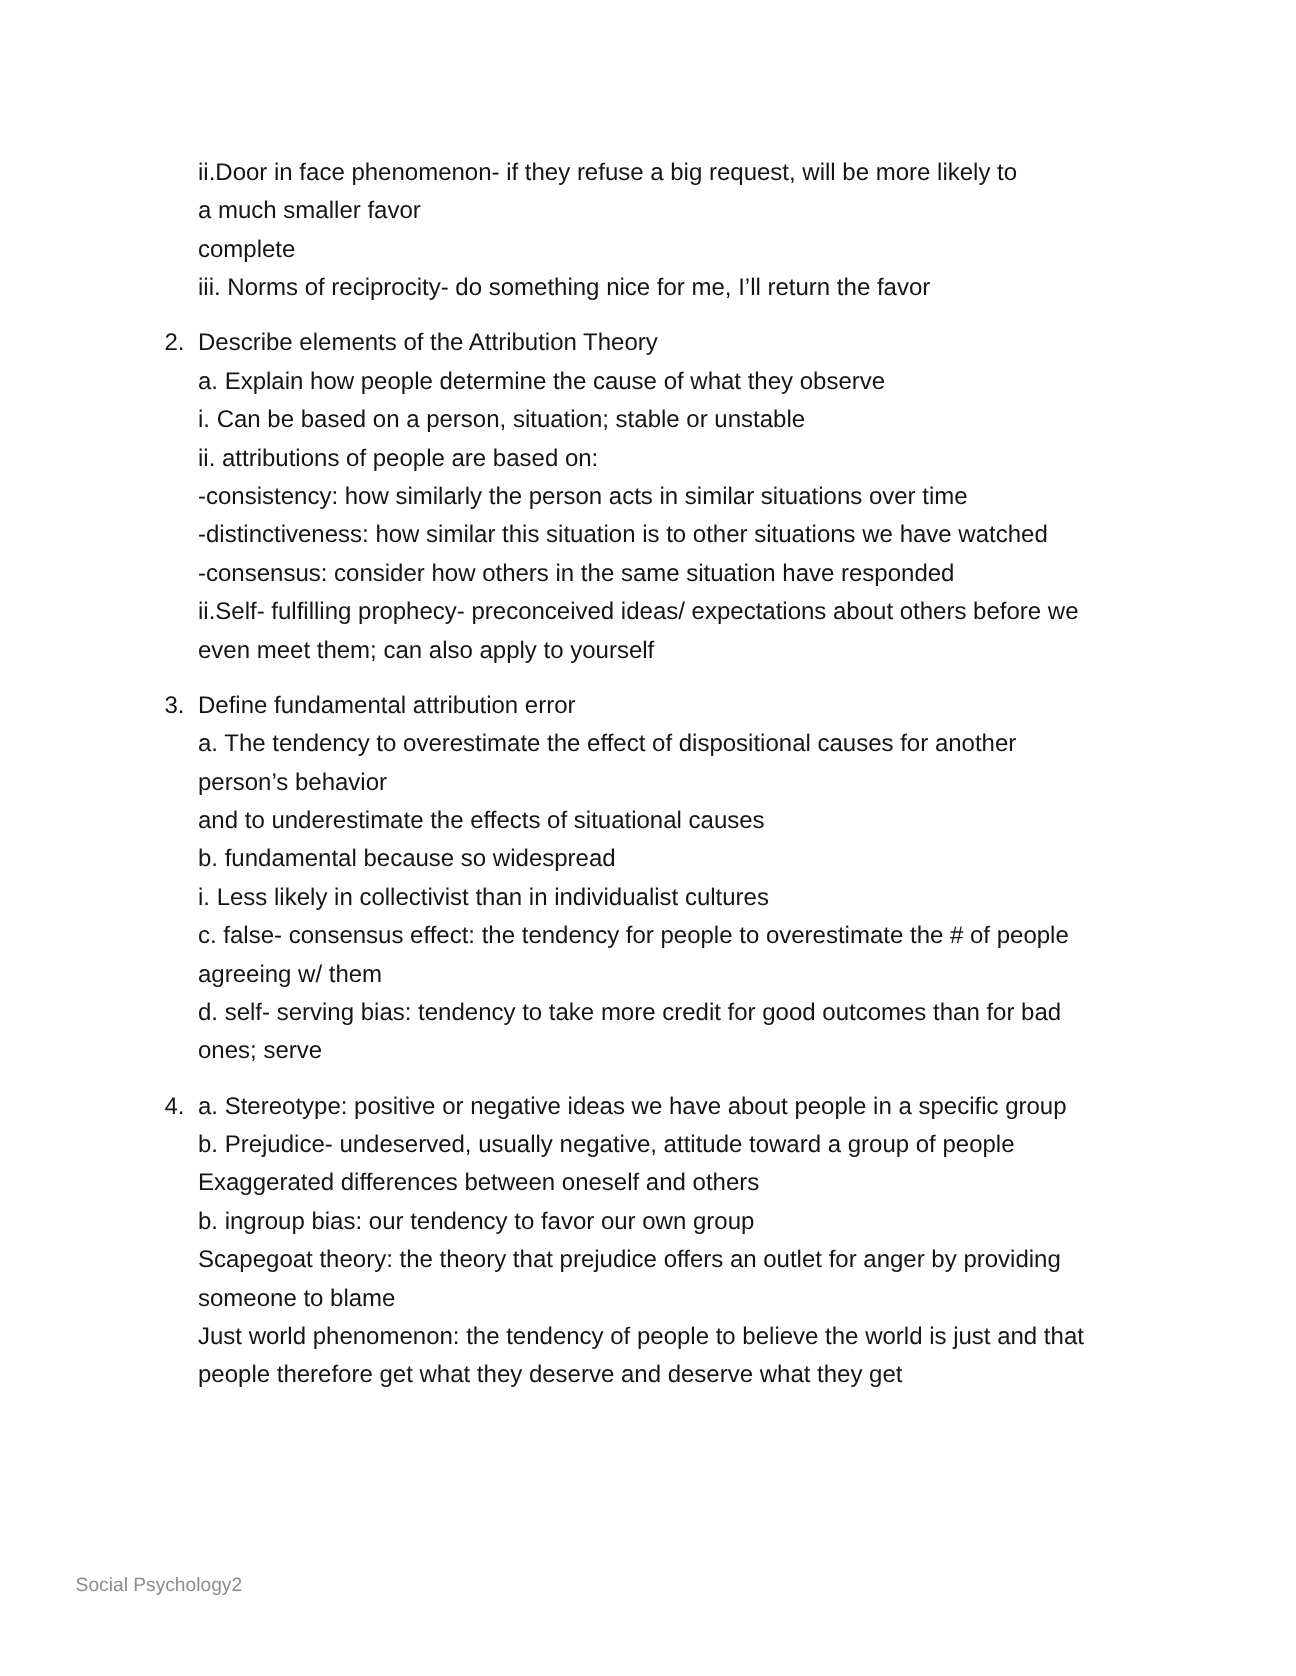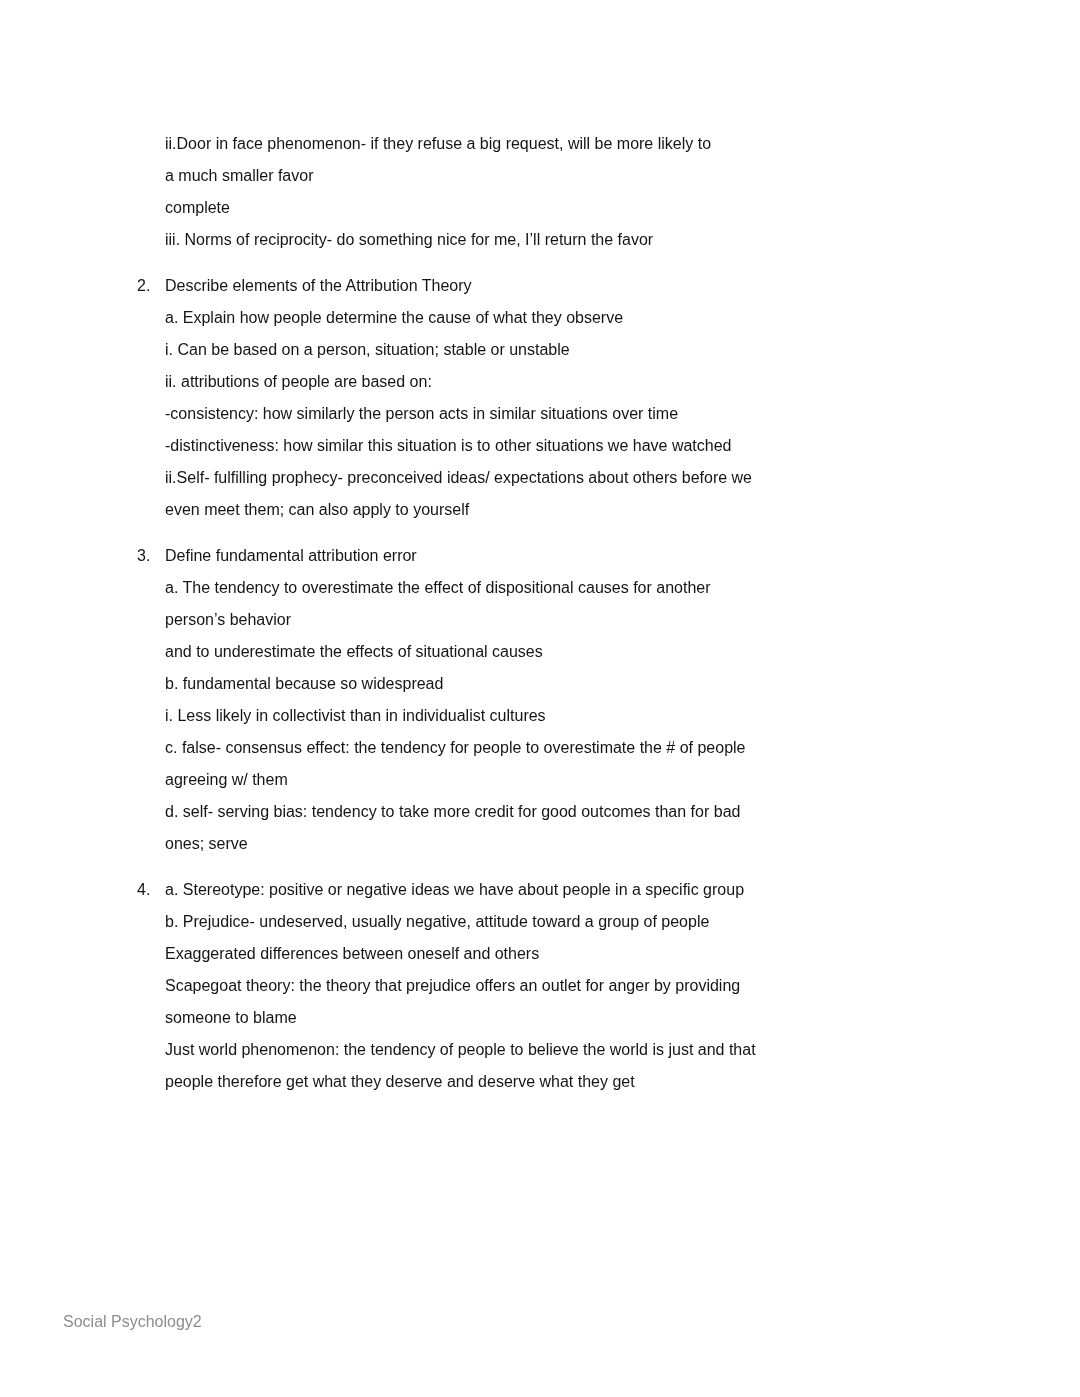--- a/index.html
+++ b/index.html
@@ -15,21 +15,21 @@
     position: absolute;
     inset: 0;
     background: #ffffff;
   }
   .content {
     position: absolute;
     top: 128px;
     left: 165px;
     right: 55px;
     color: #151515;
-    font-size: 16px;
+    font-size: 20px;
     line-height: 32px;
   }
   .block {
     position: relative;
     margin-bottom: 14px;
   }
   .line {
     white-space: nowrap;
   }
   .num {
@@ -65,20 +65,21 @@
 
     <div class="block">
       <div class="line">
         <span class="num">2.</span><span>Describe elements of the Attribution Theory</span>
       </div>
       <div class="line">a. Explain how people determine the cause of what they observe</div>
       <div class="line">i. Can be based on a person, situation; stable or unstable</div>
       <div class="line">ii. attributions of people are based on:</div>
       <div class="line">-consistency: how similarly the person acts in similar situations over time</div>
       <div class="line">-distinctiveness: how similar this situation is to other situations we have watched</div>
+      <div class="line">-consensus: consider how others in the same situation have responded</div>
       <div class="line">ii.Self- fulfilling prophecy- preconceived ideas/ expectations about others before we</div>
       <div class="line">even meet them; can also apply to yourself</div>
     </div>
 
     <div class="block">
       <div class="line">
         <span class="num">3.</span><span>Define fundamental attribution error</span>
       </div>
       <div class="line">a. The tendency to overestimate the effect of dispositional causes for another</div>
       <div class="line">person’s behavior</div>
@@ -91,20 +92,21 @@
       <div class="line">ones; serve</div>
     </div>
 
     <div class="block">
       <div class="line">
         <span class="num">4.</span>
       </div>
       <div class="line">a. Stereotype: positive or negative ideas we have about people in a specific group</div>
       <div class="line">b. Prejudice- undeserved, usually negative, attitude toward a group of people</div>
       <div class="line">Exaggerated differences between oneself and others</div>
+      <div class="line">b. ingroup bias: our tendency to favor our own group</div>
       <div class="line">Scapegoat theory: the theory that prejudice offers an outlet for anger by providing</div>
       <div class="line">someone to blame</div>
       <div class="line">Just world phenomenon: the tendency of people to believe the world is just and that</div>
       <div class="line">people therefore get what they deserve and deserve what they get</div>
     </div>
 
   </div>
 
   <div class="footer">
     <span>Social Psychology</span>

